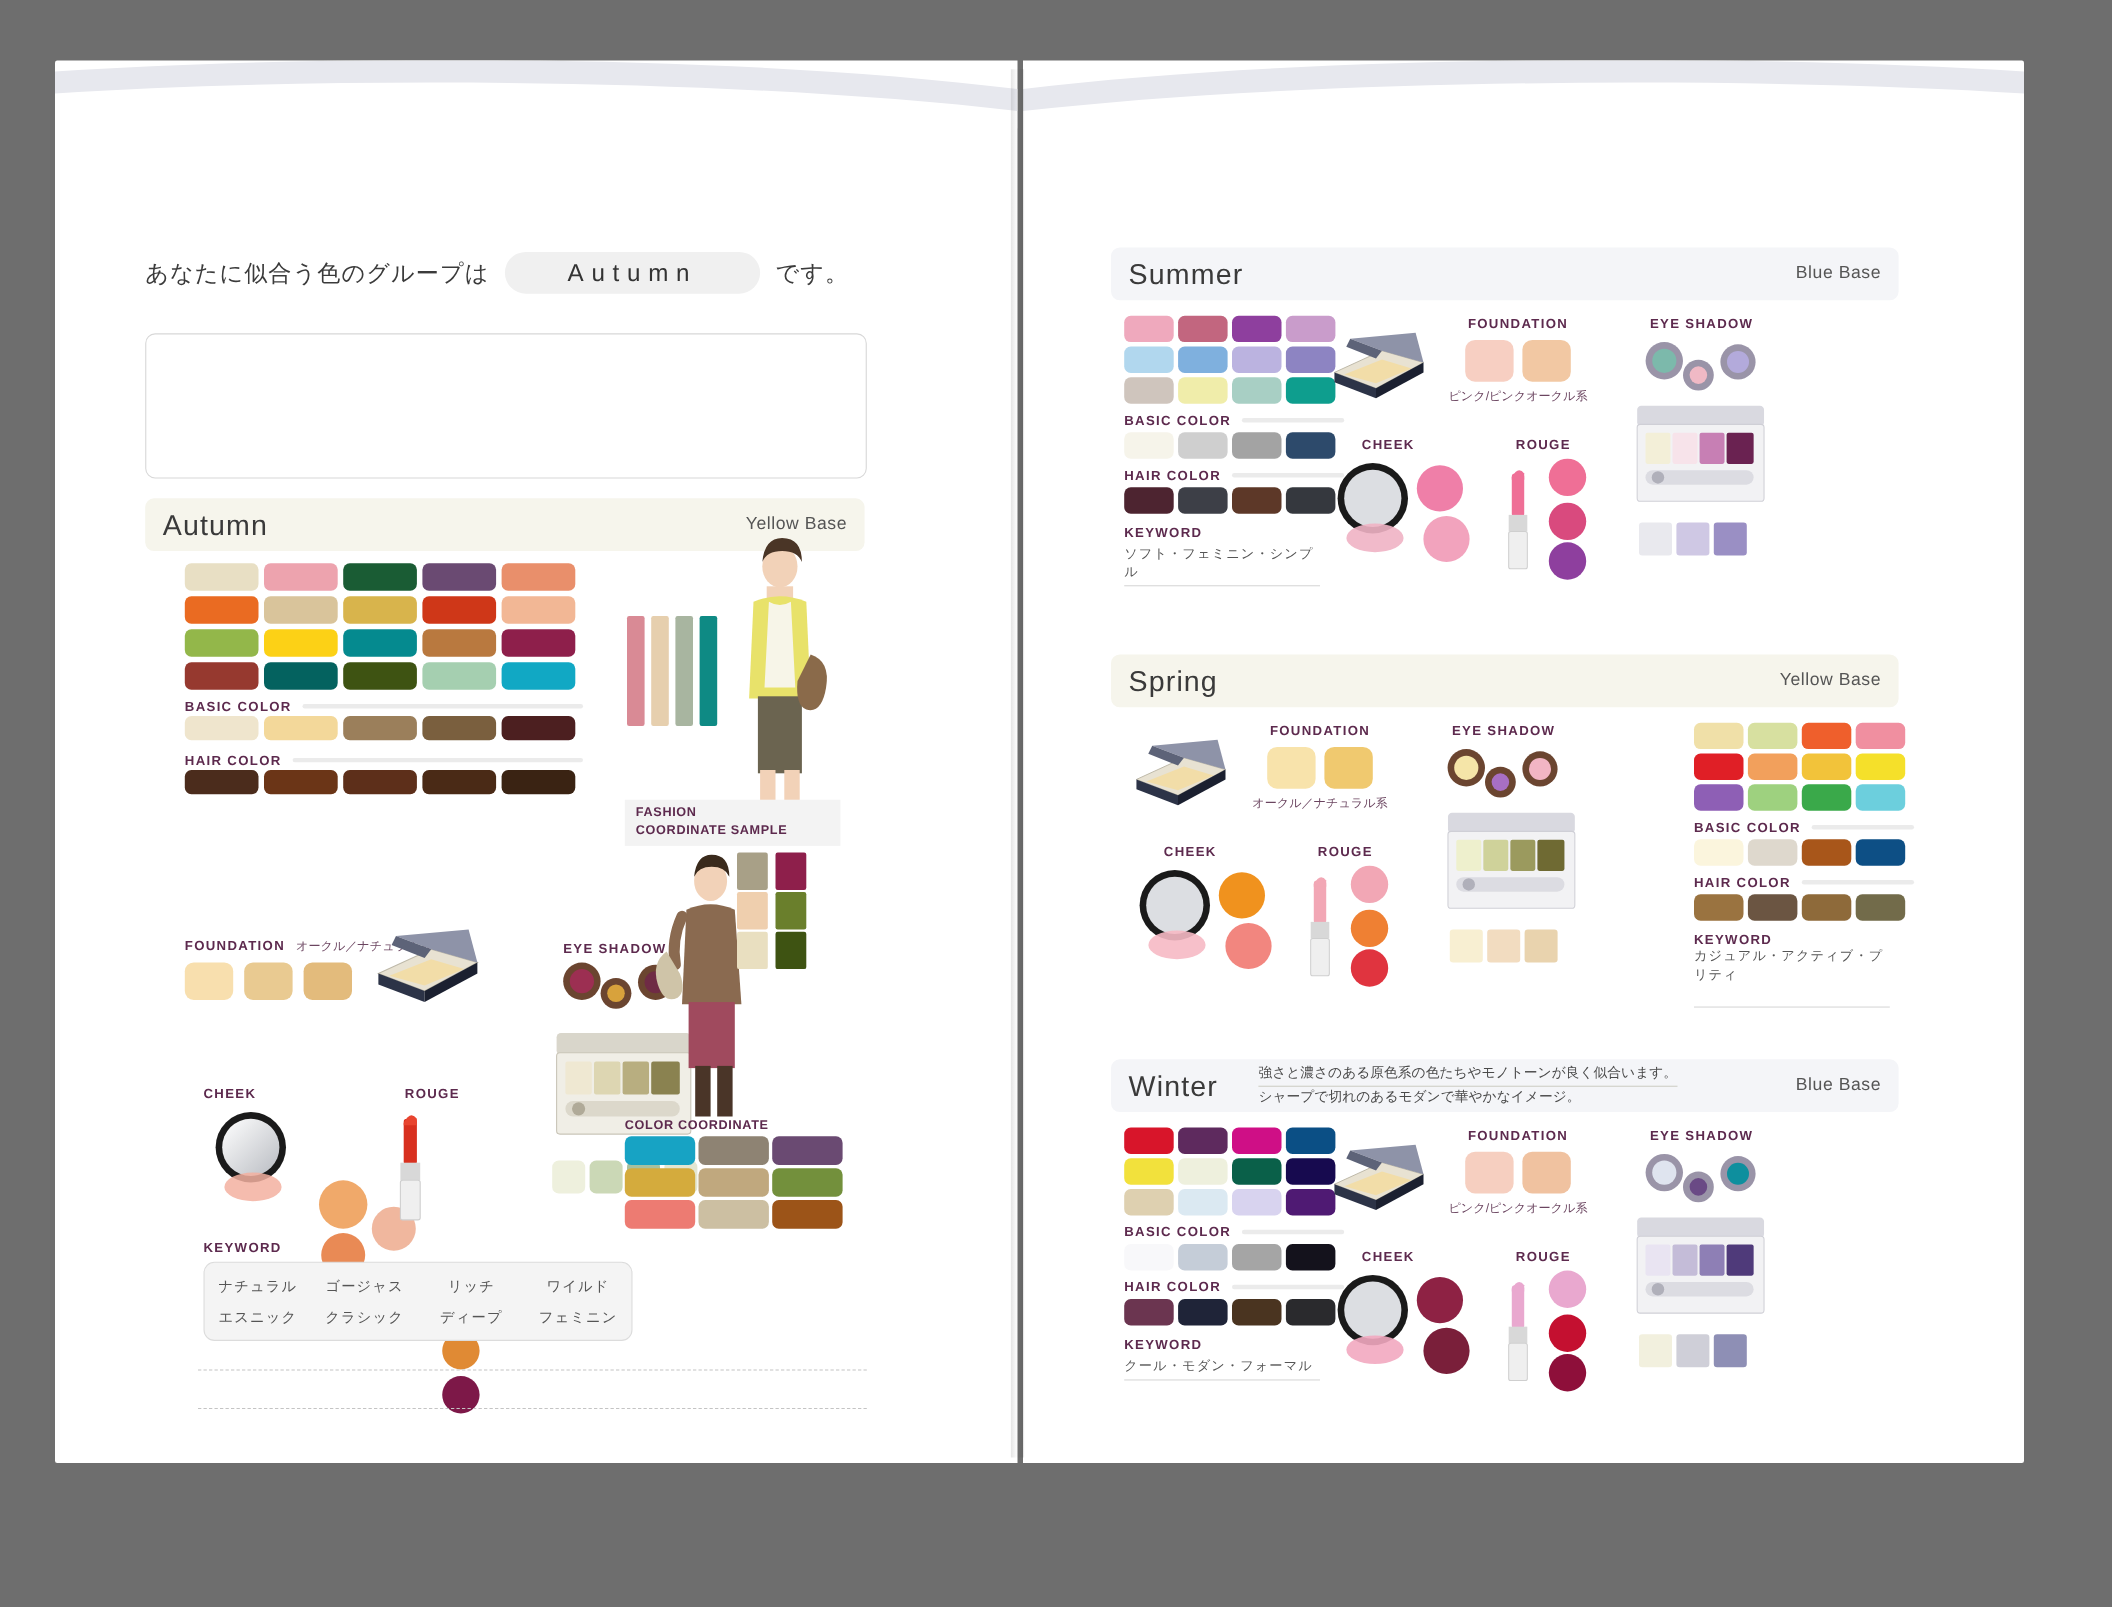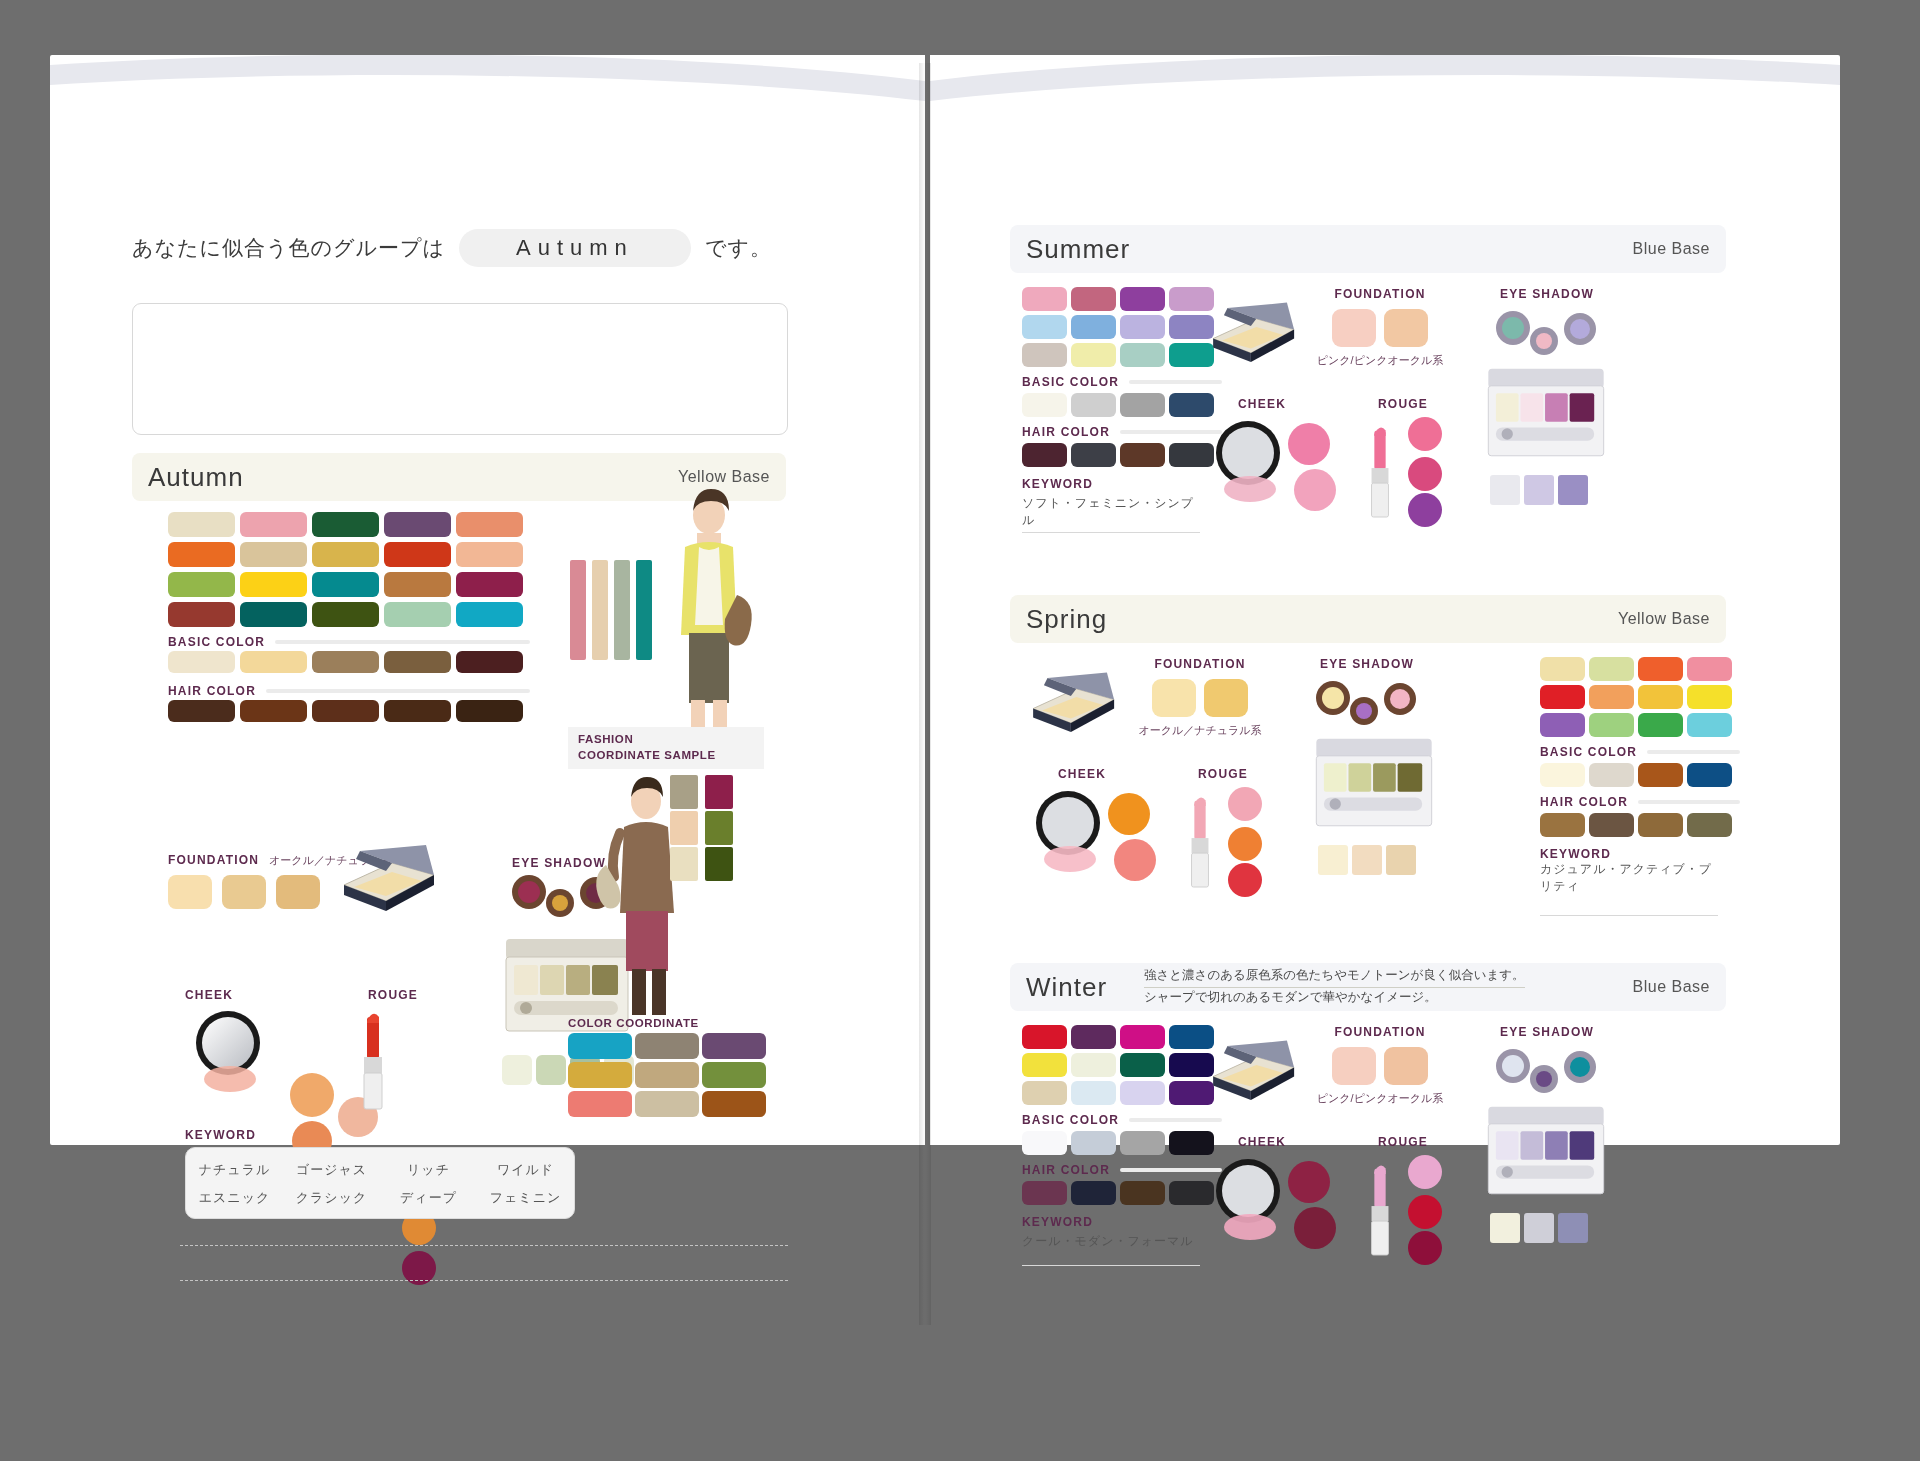--- a/index.html
+++ b/index.html
@@ -2,21 +2,21 @@
 <html><head>
 <meta charset="utf-8">
 <style>
   html,body{margin:0;padding:0;}
   body{
     width:1920px;height:1461px;background:#6e6e6e;
     font-family:"Liberation Sans","DejaVu Sans",sans-serif;
     overflow:hidden;position:relative;
   }
   .book{position:absolute;left:50px;top:55px;width:1790px;height:1275px;}
-  .page{position:absolute;top:0;background:#ffffff;height:1090px;box-sizing:border-box;}
+  .page{position:absolute;top:0;background:#ffffff;height:1275px;box-sizing:border-box;}
   .page.left{left:0;width:875px;border-radius:2px 0 0 2px;}
   .page.right{left:880px;width:910px;border-radius:0 2px 2px 0;}
   .spine{position:absolute;left:869px;top:8px;width:12px;height:1262px;
     background:linear-gradient(90deg,rgba(0,0,0,.10),rgba(0,0,0,.02) 40%,rgba(0,0,0,.02) 60%,rgba(0,0,0,.10));}
   .topcurl{position:absolute;top:0;height:62px;overflow:hidden;}
   .topcurl svg{display:block;}
 
   
   .lp{position:absolute;left:0;top:0;width:875px;height:1275px;}
   .hdr-line{position:absolute;left:82px;top:170px;width:660px;height:46px;display:flex;align-items:center;}
@@ -586,21 +586,21 @@
               <span class="lbl">HAIR COLOR</span>
               <span class="lbl-rule"></span>
             </div>
             <div style="margin-top: 4px; display: grid; grid-template-columns: repeat(4, 45px); gap: 4px;">
               <div class="sw" style="width: 45px; height: 24px; background: rgb(107, 53, 80);"></div>
               <div class="sw" style="width: 45px; height: 24px; background: rgb(31, 36, 56);"></div>
               <div class="sw" style="width: 45px; height: 24px; background: rgb(74, 52, 32);"></div>
               <div class="sw" style="width: 45px; height: 24px; background: rgb(42, 42, 45);"></div>
             </div>
             <div class="lbl" style="margin-top: 10px;">KEYWORD</div>
-            <div style="font-size: 12px; color: rgb(85, 85, 85); letter-spacing: 1px; margin-top: 4px; border-bottom: 1px solid rgb(216, 216, 216); padding-bottom: 15px; width: 178px; font-family: Liberation Mono, monospace;">クール・モダン・フォーマル</div>
+            <div style="font-size: 12px; color: rgb(85, 85, 85); letter-spacing: 1px; margin-top: 4px; border-bottom: 1px solid rgb(216, 216, 216); padding-bottom: 4px; width: 178px; font-family: Liberation Mono, monospace;">クール・モダン・フォーマル</div>
           </div>
           <div class="abs" style="left: 270px; top: 74px; position: absolute;"><svg width="100" height="72" viewBox="0 0 110 80">
       <path d="M14,44 L62,22 L104,34 L56,60 Z" fill="#e8e2d2" stroke="#bdb8a8"></path>
       <path d="M24,46 L62,31 L92,40 L56,55 Z" fill="#f2dda8"></path>
       <path d="M14,44 L56,60 L56,70 L14,54 Z" fill="#2c3347"></path>
       <path d="M56,60 L104,34 L104,44 L56,70 Z" fill="#1b2030"></path>
       <path d="M30,10 L96,4 L104,34 L62,22 Z" fill="#8e93a8"></path>
       <path d="M30,10 L62,22 L56,30 L26,18 Z" fill="#5d6378"></path>
             </svg></div>
           <div class="abs" style="left: 380px; top: 62px; width: 140px; text-align: center; position: absolute;">

